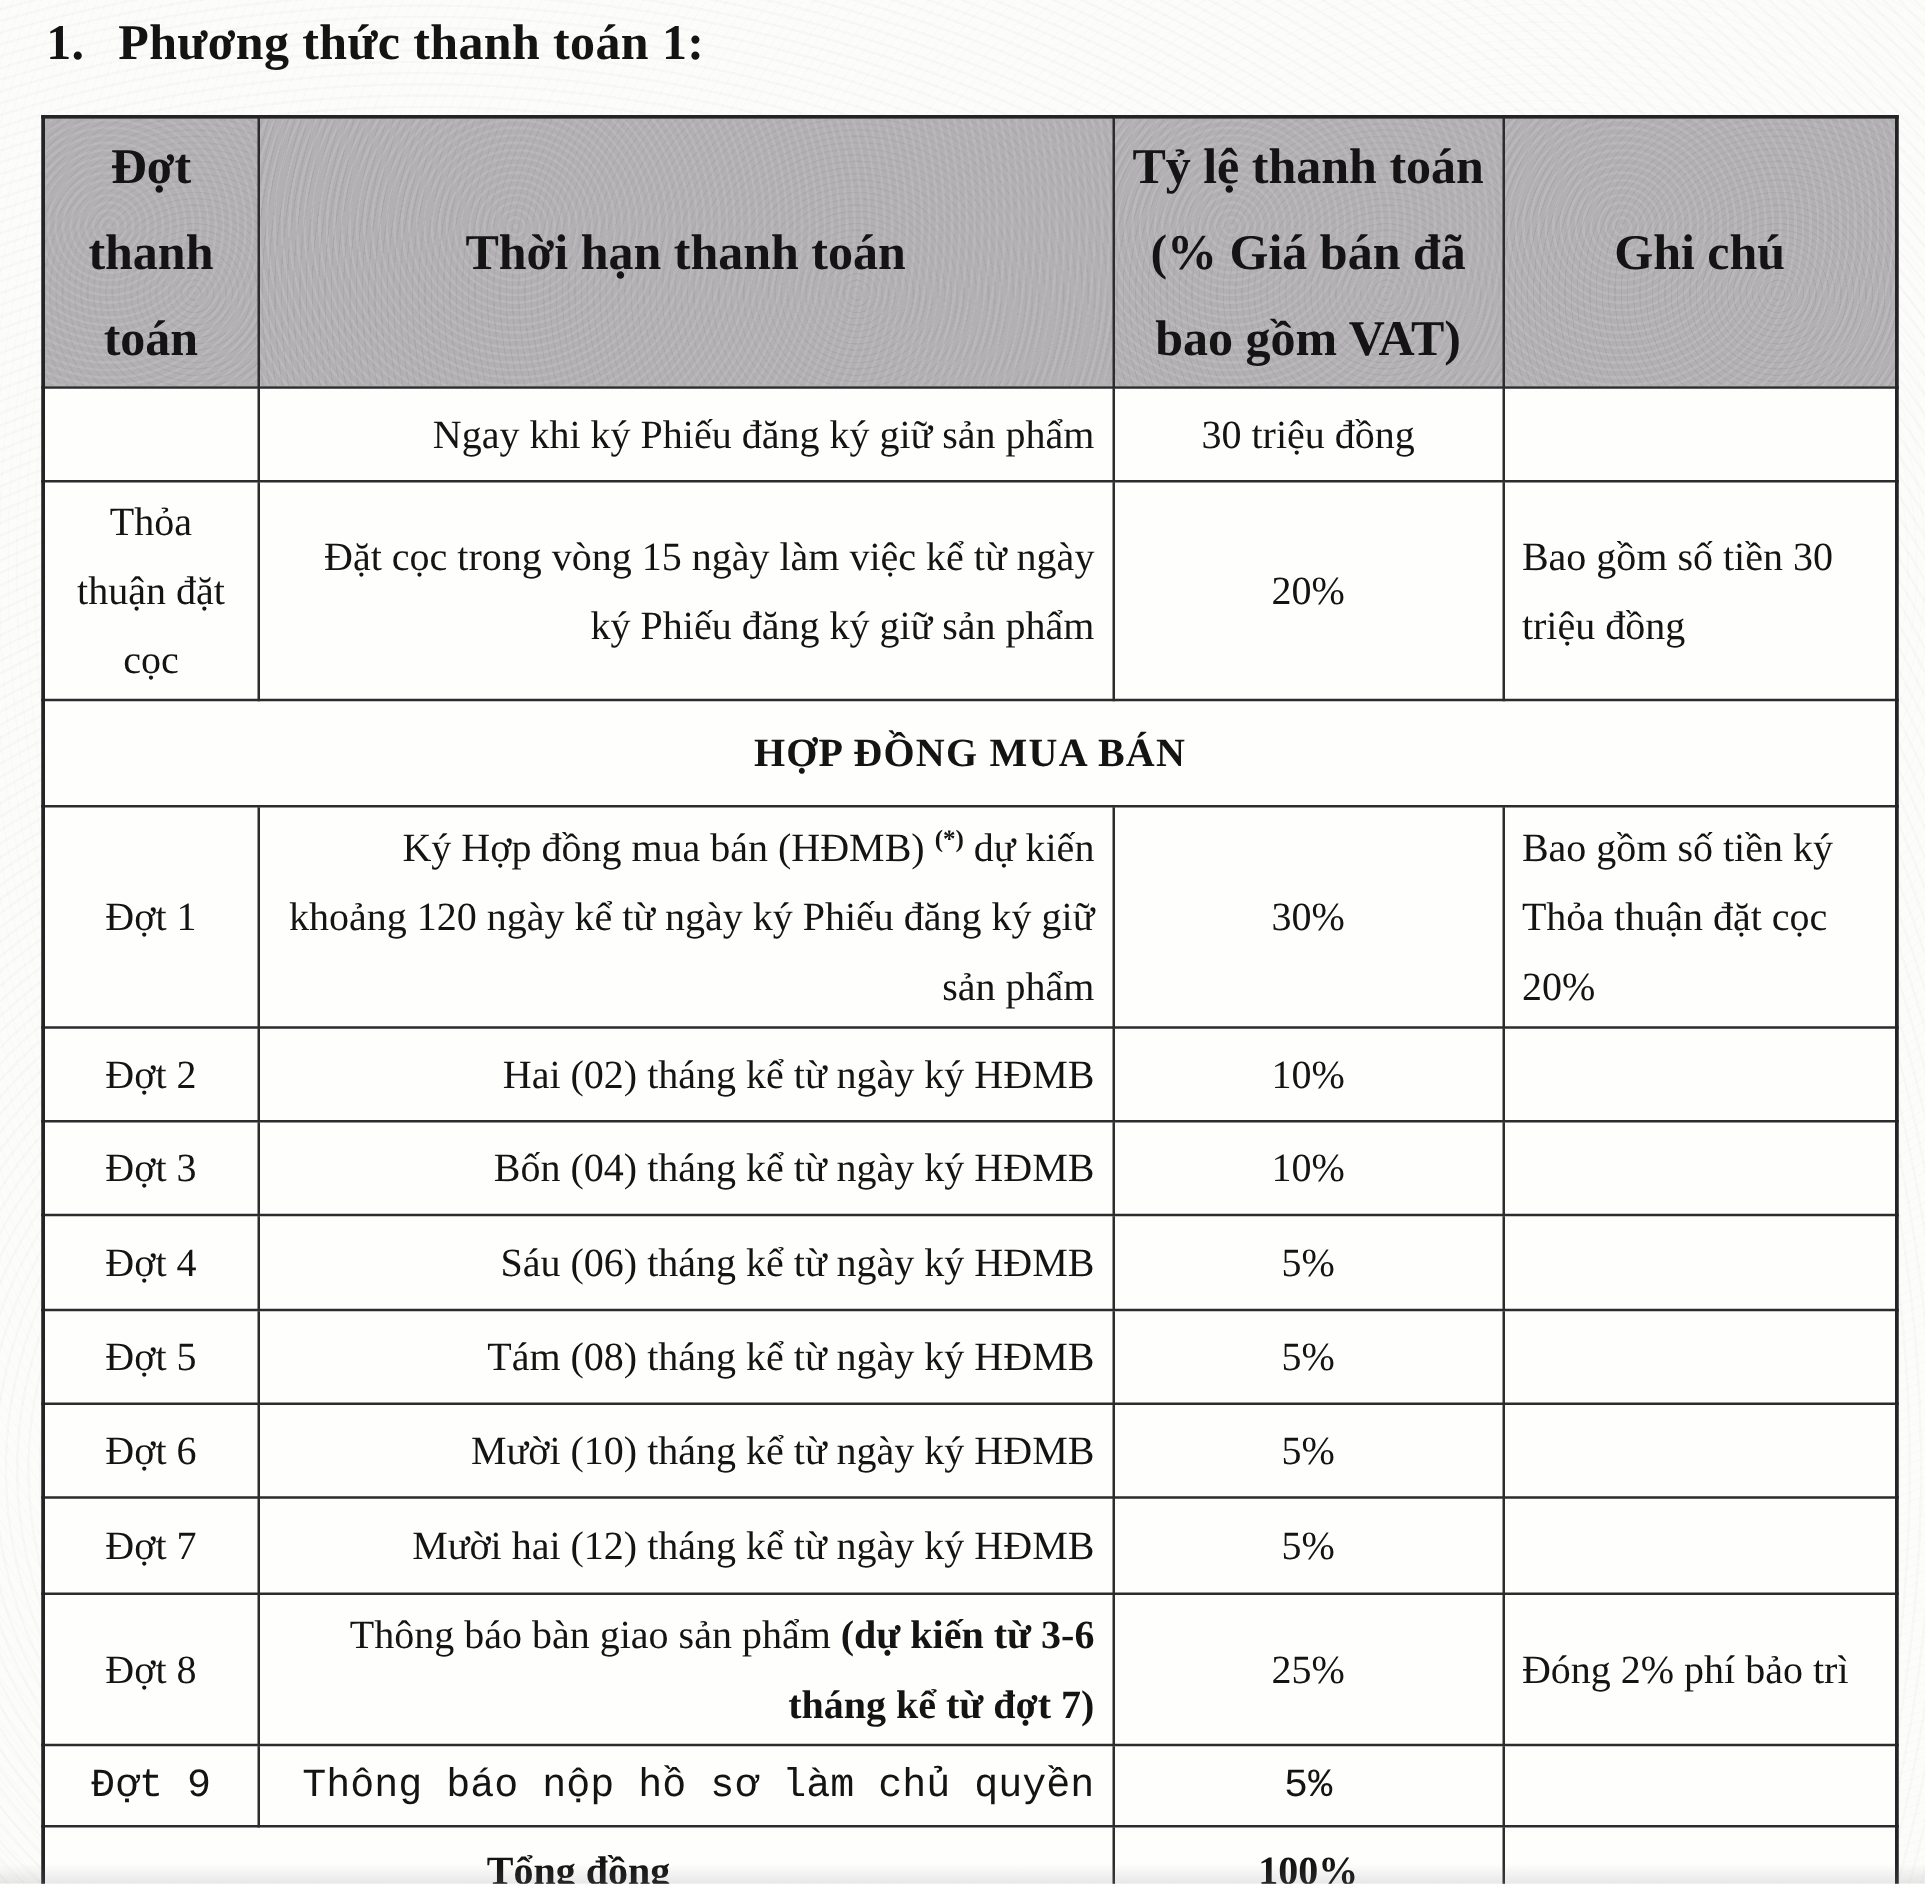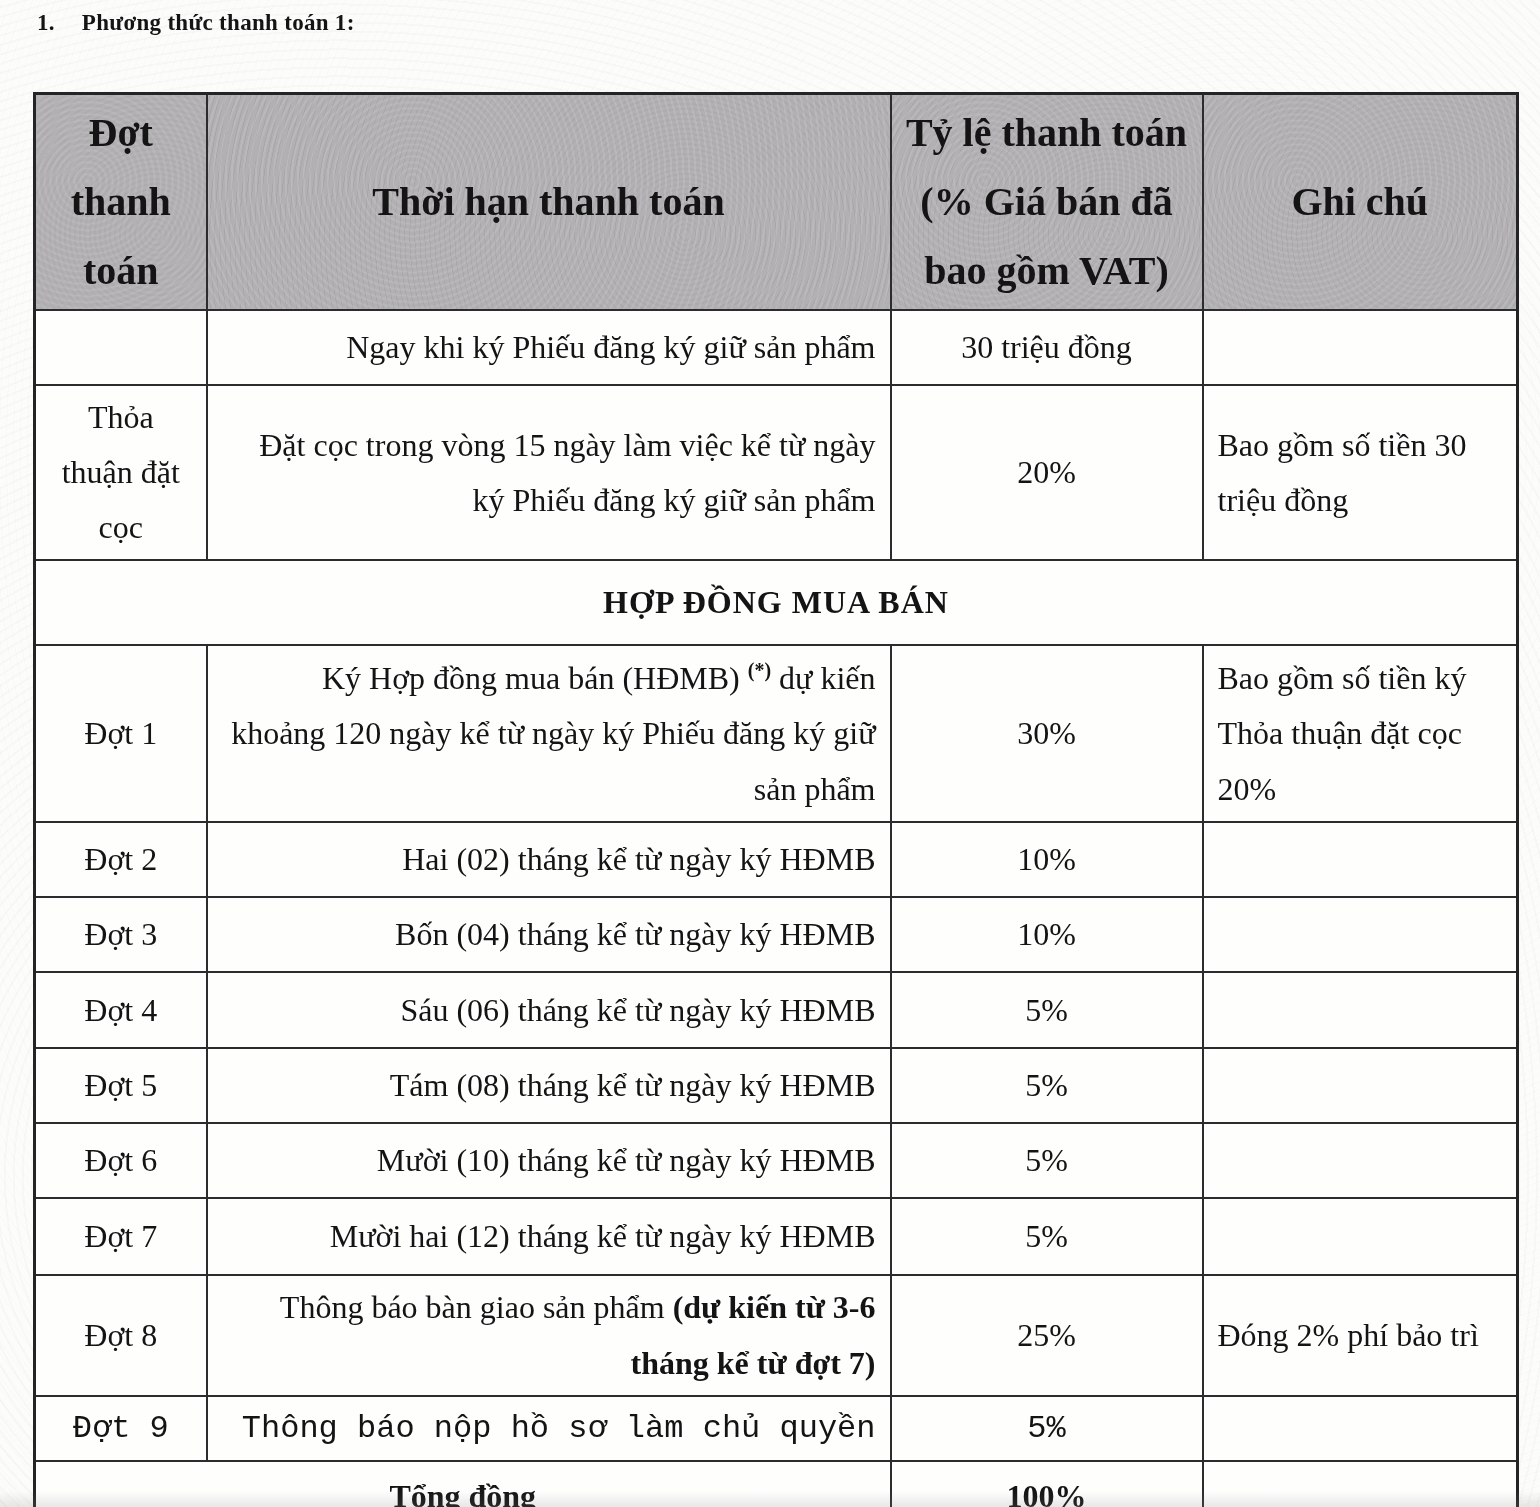--- a/index.html
+++ b/index.html
@@ -19,21 +19,21 @@
   }
   .page {
     position: relative;
     width: 1540px;
     height: 1507px;
   }
   .doc-title {
     position: absolute;
     left: 37px;
     top: 10px;
-    font-size: 23px;
+    font-size: 40px;
     font-weight: bold;
     letter-spacing: 0.3px;
     white-space: nowrap;
     text-align: center;
   }
   .doc-title .num {
     display: inline-block;
     margin-right: 27px;
   }
   table.pay-table {

